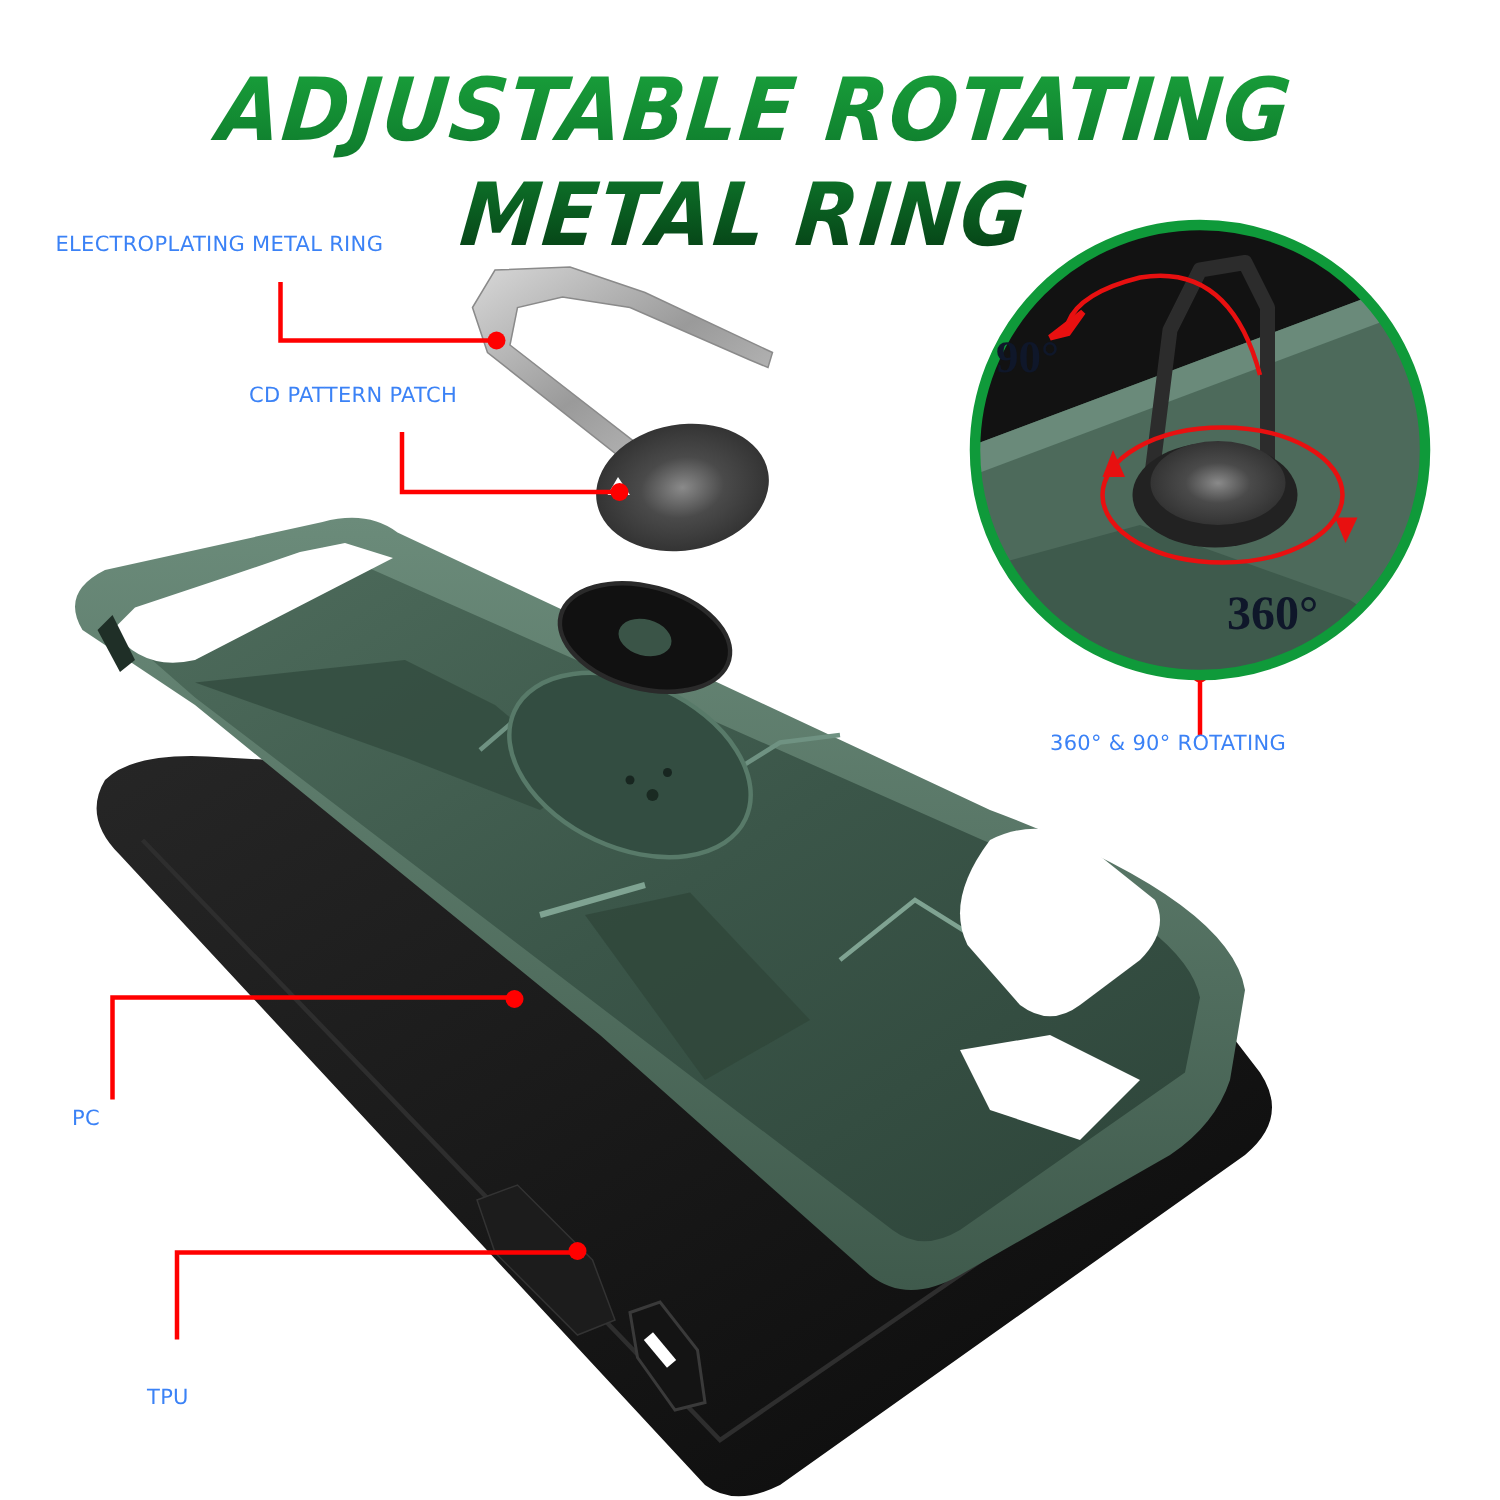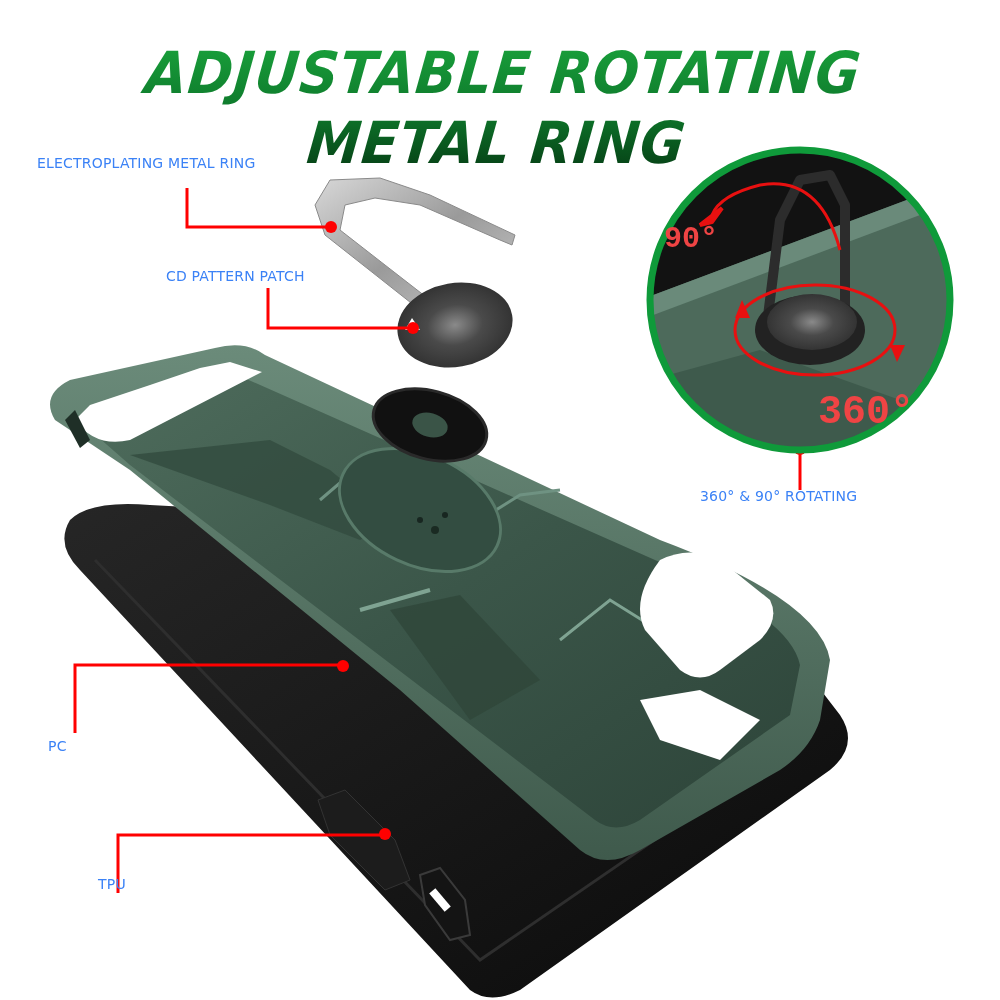--- a/index.html
+++ b/index.html
@@ -12,22 +12,22 @@
     background: linear-gradient(180deg, #1aa33c 0%, #0e7a2c 50%, #053a13 100%);
     -webkit-background-clip: text; background-clip: text; -webkit-text-fill-color: transparent;
     line-height: 70px;
   }
   .label {
     position: absolute; font-family: "DejaVu Sans", sans-serif; font-weight: normal;
     color: #3b82f6; font-size: 14px; white-space: nowrap; letter-spacing: 0.2px;
   }
   .art { position: absolute; left: 0; top: 0; width: 1000px; height: 1000px; }
   .deg {
-    position: absolute; font-family: Liberation Mono, monospace; font-weight: bold;
-    color: #ef4444; white-space: nowrap;
+    position: absolute; font-family: Liberation Serif, serif; font-weight: bold;
+    color: #0f172a; white-space: nowrap;
   }
 </style>
 </head>
 <body>
 
 <div class="title">ADJUSTABLE ROTATING METAL RING</div>
 
 <svg class="art" viewBox="0 0 1000 1000" xmlns="http://www.w3.org/2000/svg">
   <defs>
     <linearGradient id="gGreen" x1="0" y1="0" x2="1" y2="1">
@@ -137,19 +137,19 @@
       <path d="M700 225 L722 208 L712 222 Z" fill="#e81010" stroke="#e81010" stroke-width="4"></path>
       <ellipse cx="815" cy="330" rx="80" ry="45" fill="none" stroke="#e81010" stroke-width="3"></ellipse>
       <path d="M735 318 L742 300 L750 318 Z" fill="#e81010"></path>
       <path d="M890 345 L897 362 L905 345 Z" fill="#e81010"></path>
     </g>
     <circle cx="800" cy="300" r="150" fill="none" stroke="#0f9a3a" stroke-width="7"></circle>
   </g>
 </svg>
 
 <div class="label" style="left:37px; top:155px;">ELECTROPLATING METAL RING</div>
-<div class="label" style="left:166px; top:256px;margin-top:12px;">CD PATTERN PATCH</div>
+<div class="label" style="left:166px; top:256px;">CD PATTERN PATCH</div>
 <div class="label" style="left:48px; top:738px;">PC</div>
-<div class="label" style="left:98px; top:876px;">TPU</div>
+<div class="label" style="left:98px; top:924px;">TPU</div>
 <div class="label" style="left:700px; top:488px;">360° &amp; 90°  ROTATING</div>
 
 <div class="deg" style="left:664px; top:222px; font-size:30px;">90°</div>
-<div class="deg" style="left:818px; top:390px; font-size:40px;">360°</div>
+<div class="deg" style="left:818px; top:390px; font-size:32px;">360°</div>
 
 </body></html>

